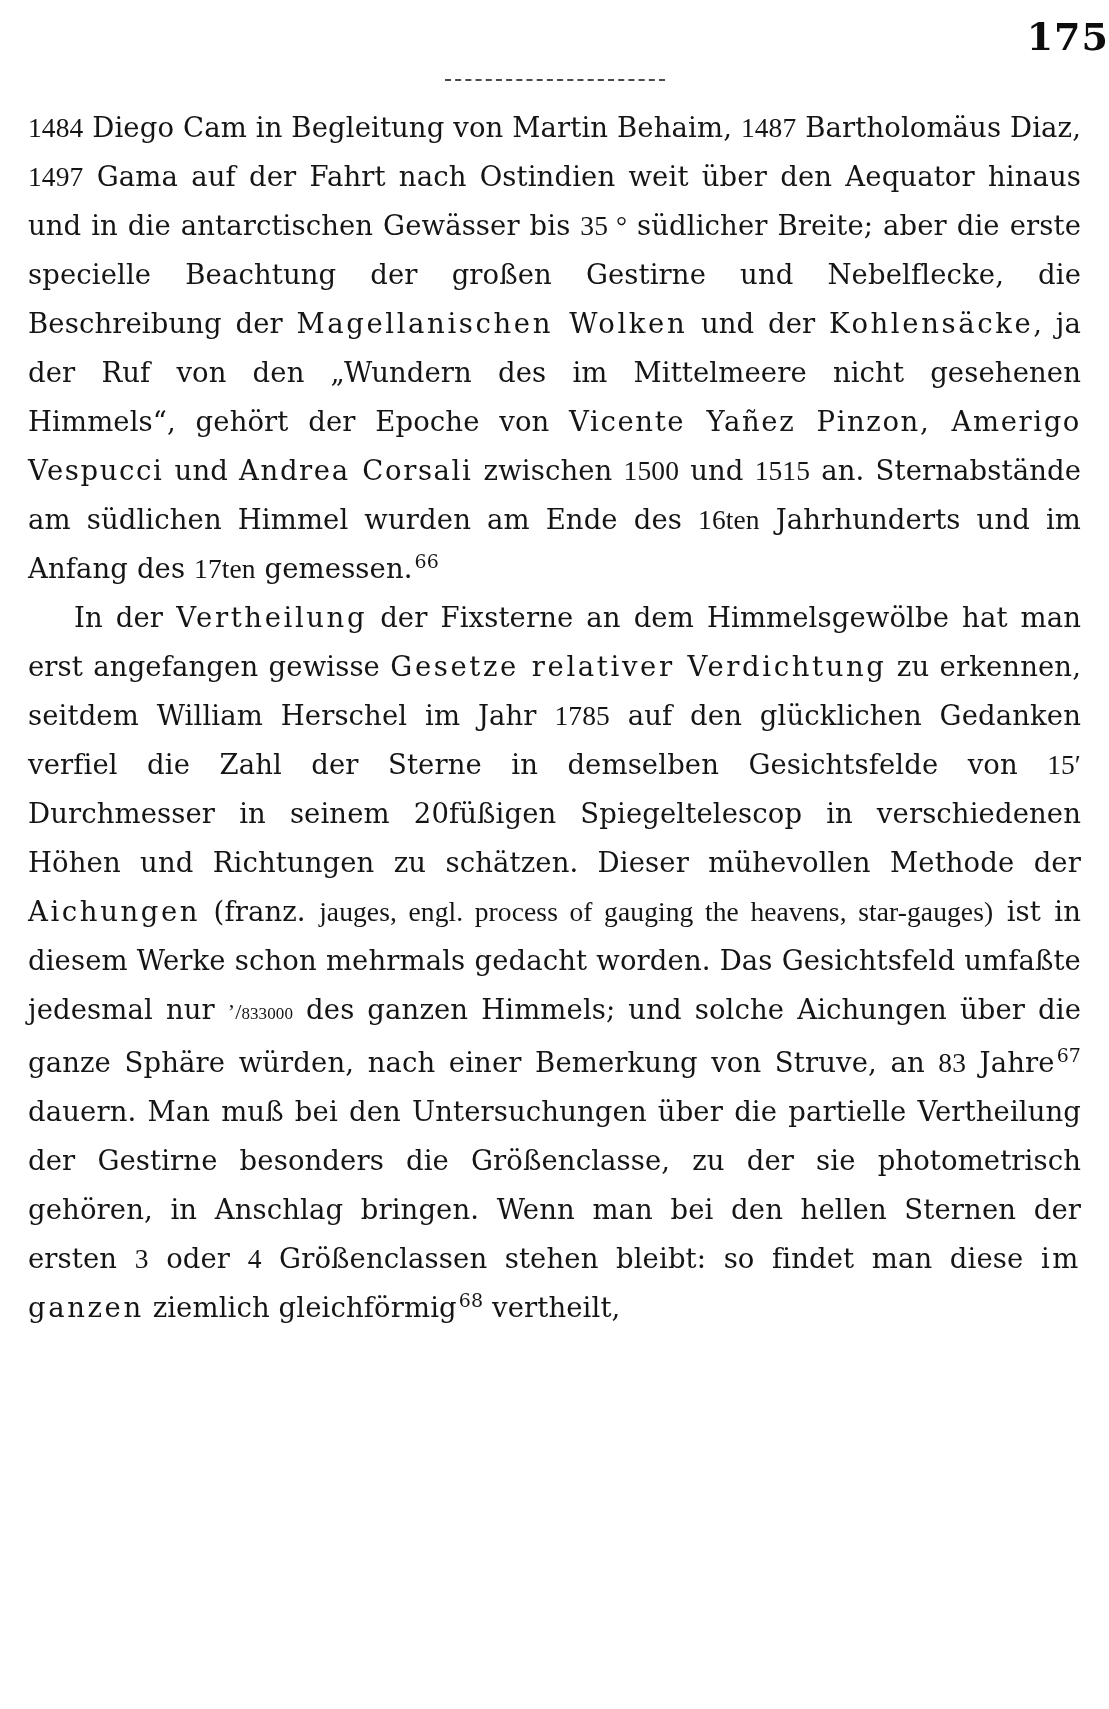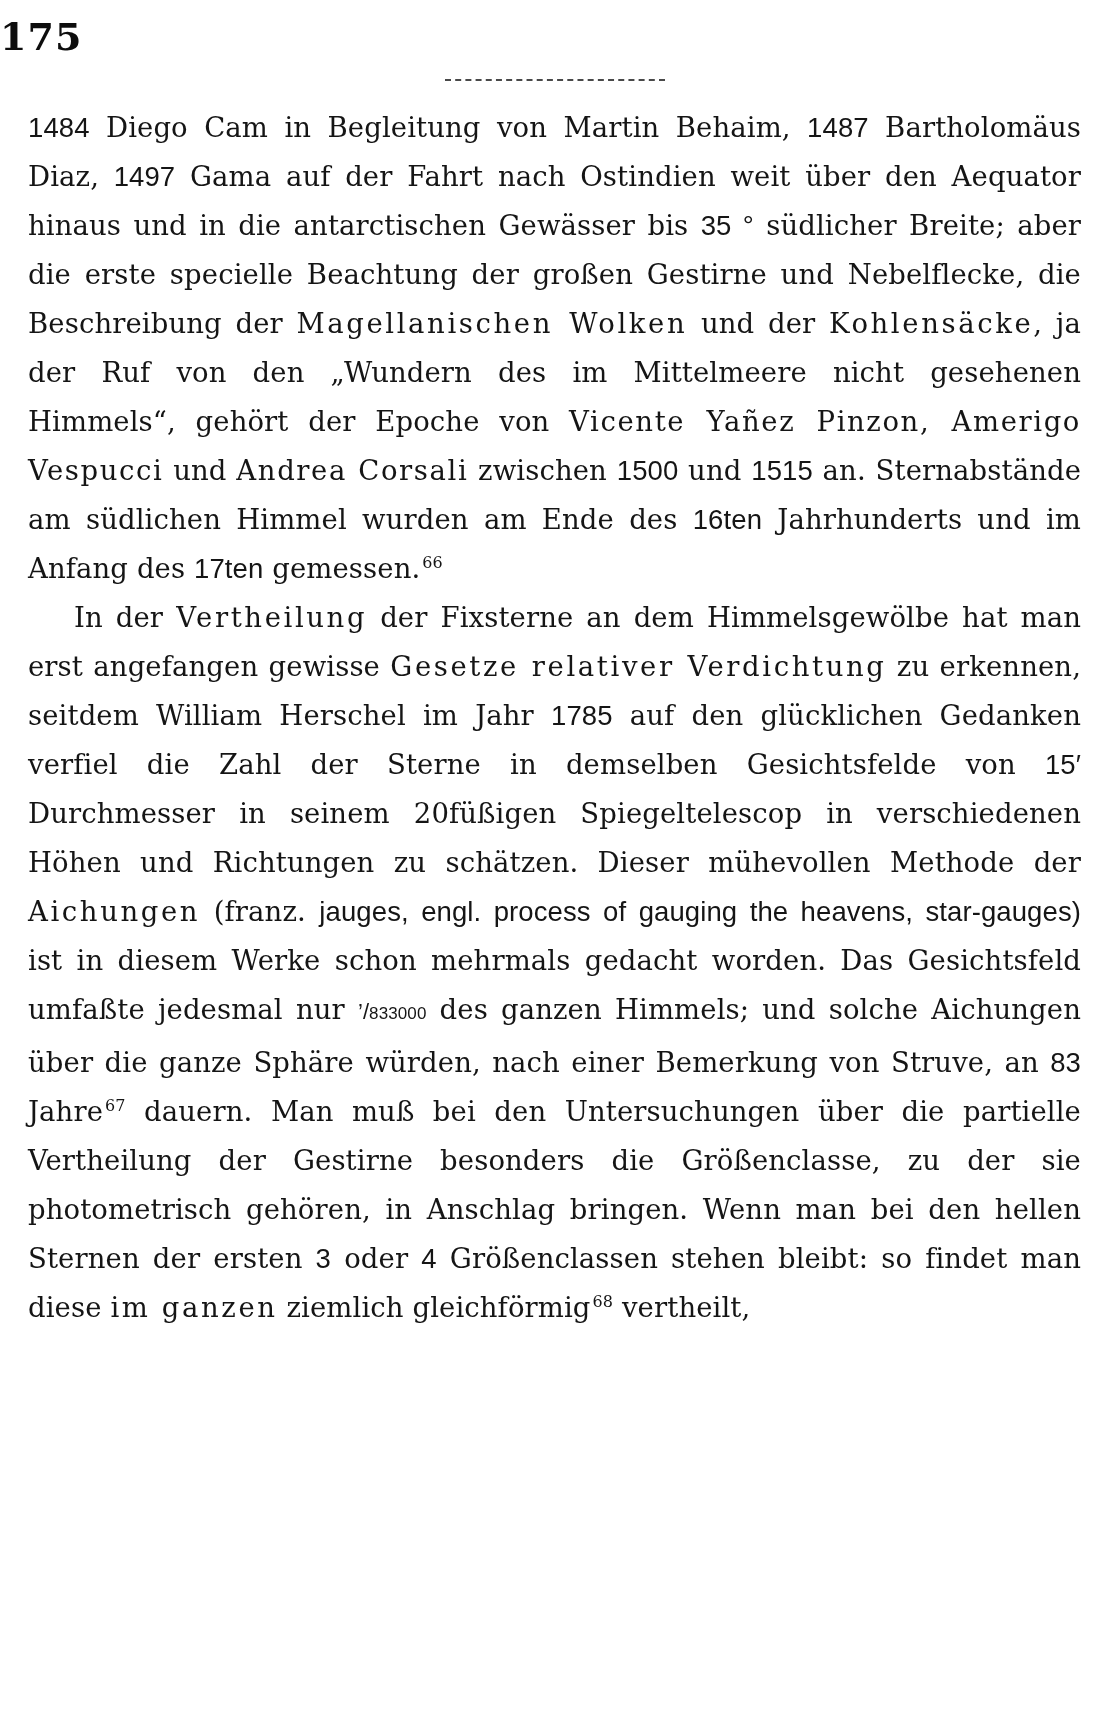--- a/index.html
+++ b/index.html
@@ -16,21 +16,21 @@
     overflow: hidden;
   }
   .page {
     width: 1109px;
     height: 1709px;
     box-sizing: border-box;
     padding: 0;
     position: relative;
   }
   .page-number {
-    text-align: left;
+    text-align: right;
     font-family: "DejaVu Serif", serif;
     font-weight: bold;
     font-size: 38px;
     letter-spacing: 1px;
     margin-top: 14px;
     color: #0d0d0d;
   }
   .rule-wrap {
     display: flex;
     justify-content: center;
@@ -65,24 +65,24 @@
     margin-top: 32px;
   }
   .spaced {
     letter-spacing: 2.6px;
     margin-top: 16px;
   }
   .wide {
     letter-spacing: 1.6px;
   }
   .latin {
-    font-family: Liberation Sans, sans-serif;
+    font-family: Liberation Serif, serif;
   }
   sup.fn {
-    font-size: 16px;
+    font-size: 19px;
     vertical-align: super;
     line-height: 0;
     padding-left: 2px;
   }
   .frac {
     font-size: 22px;
   }
   .frac .den {
     font-size: 17px;
   }

